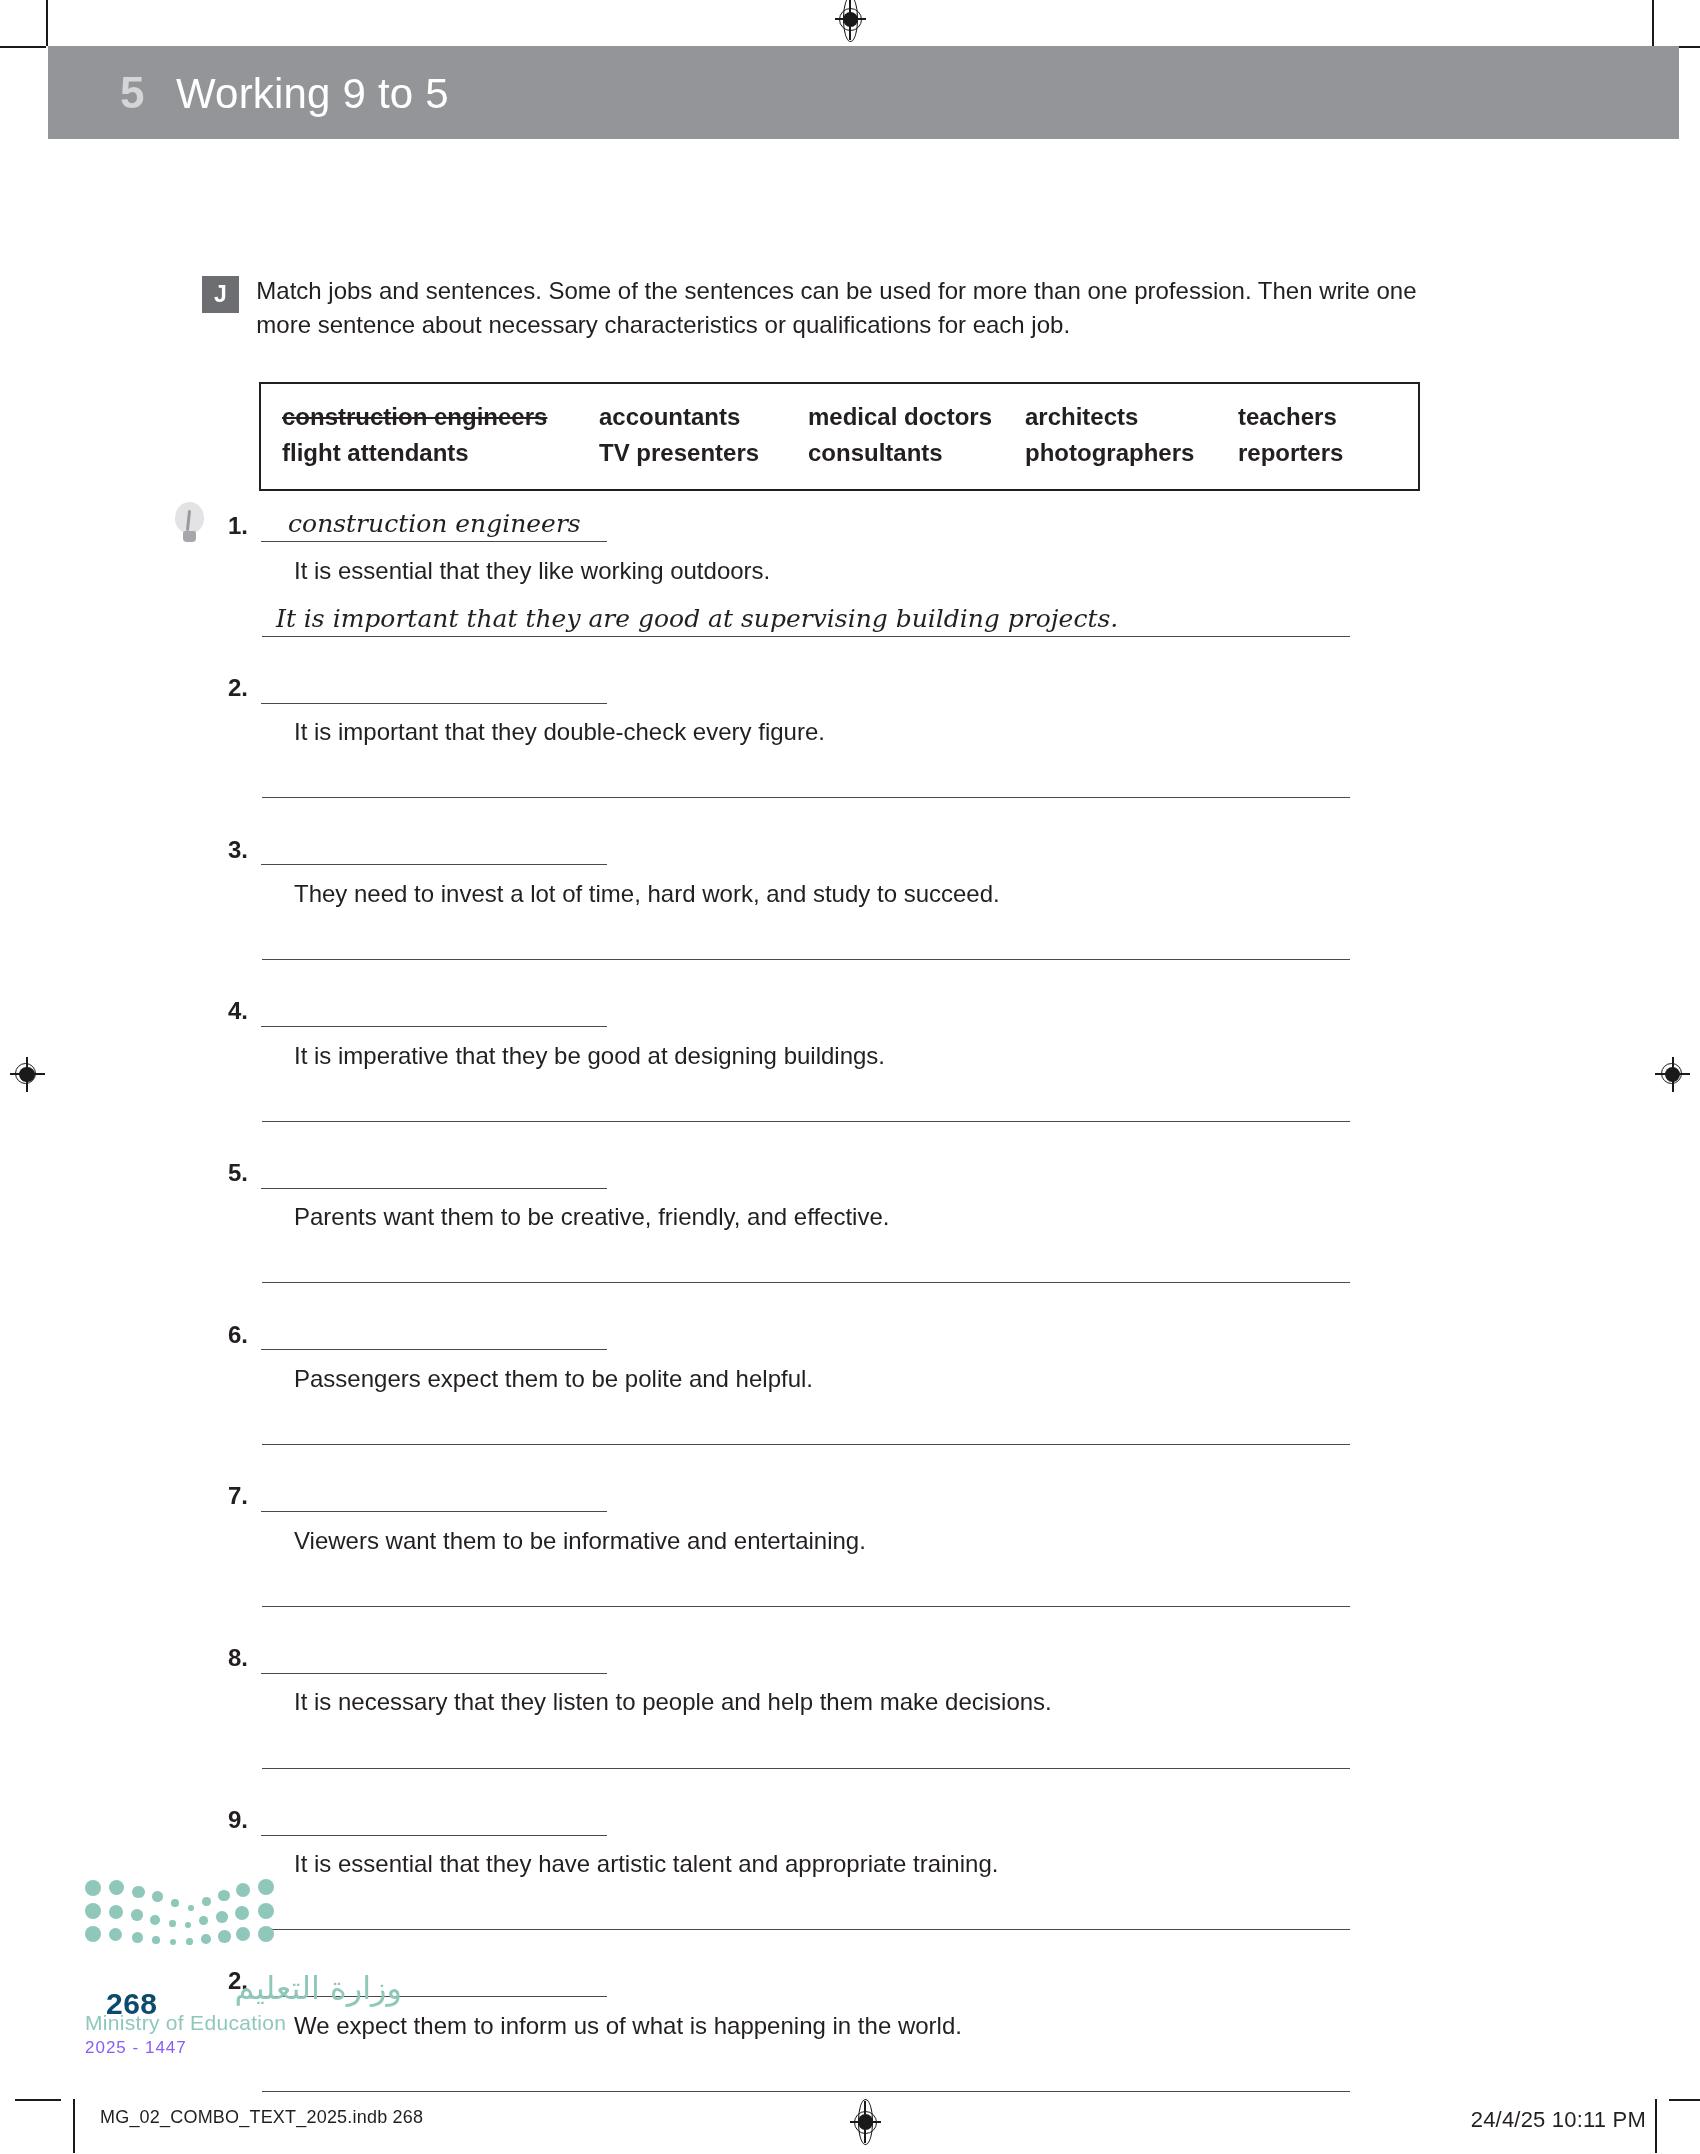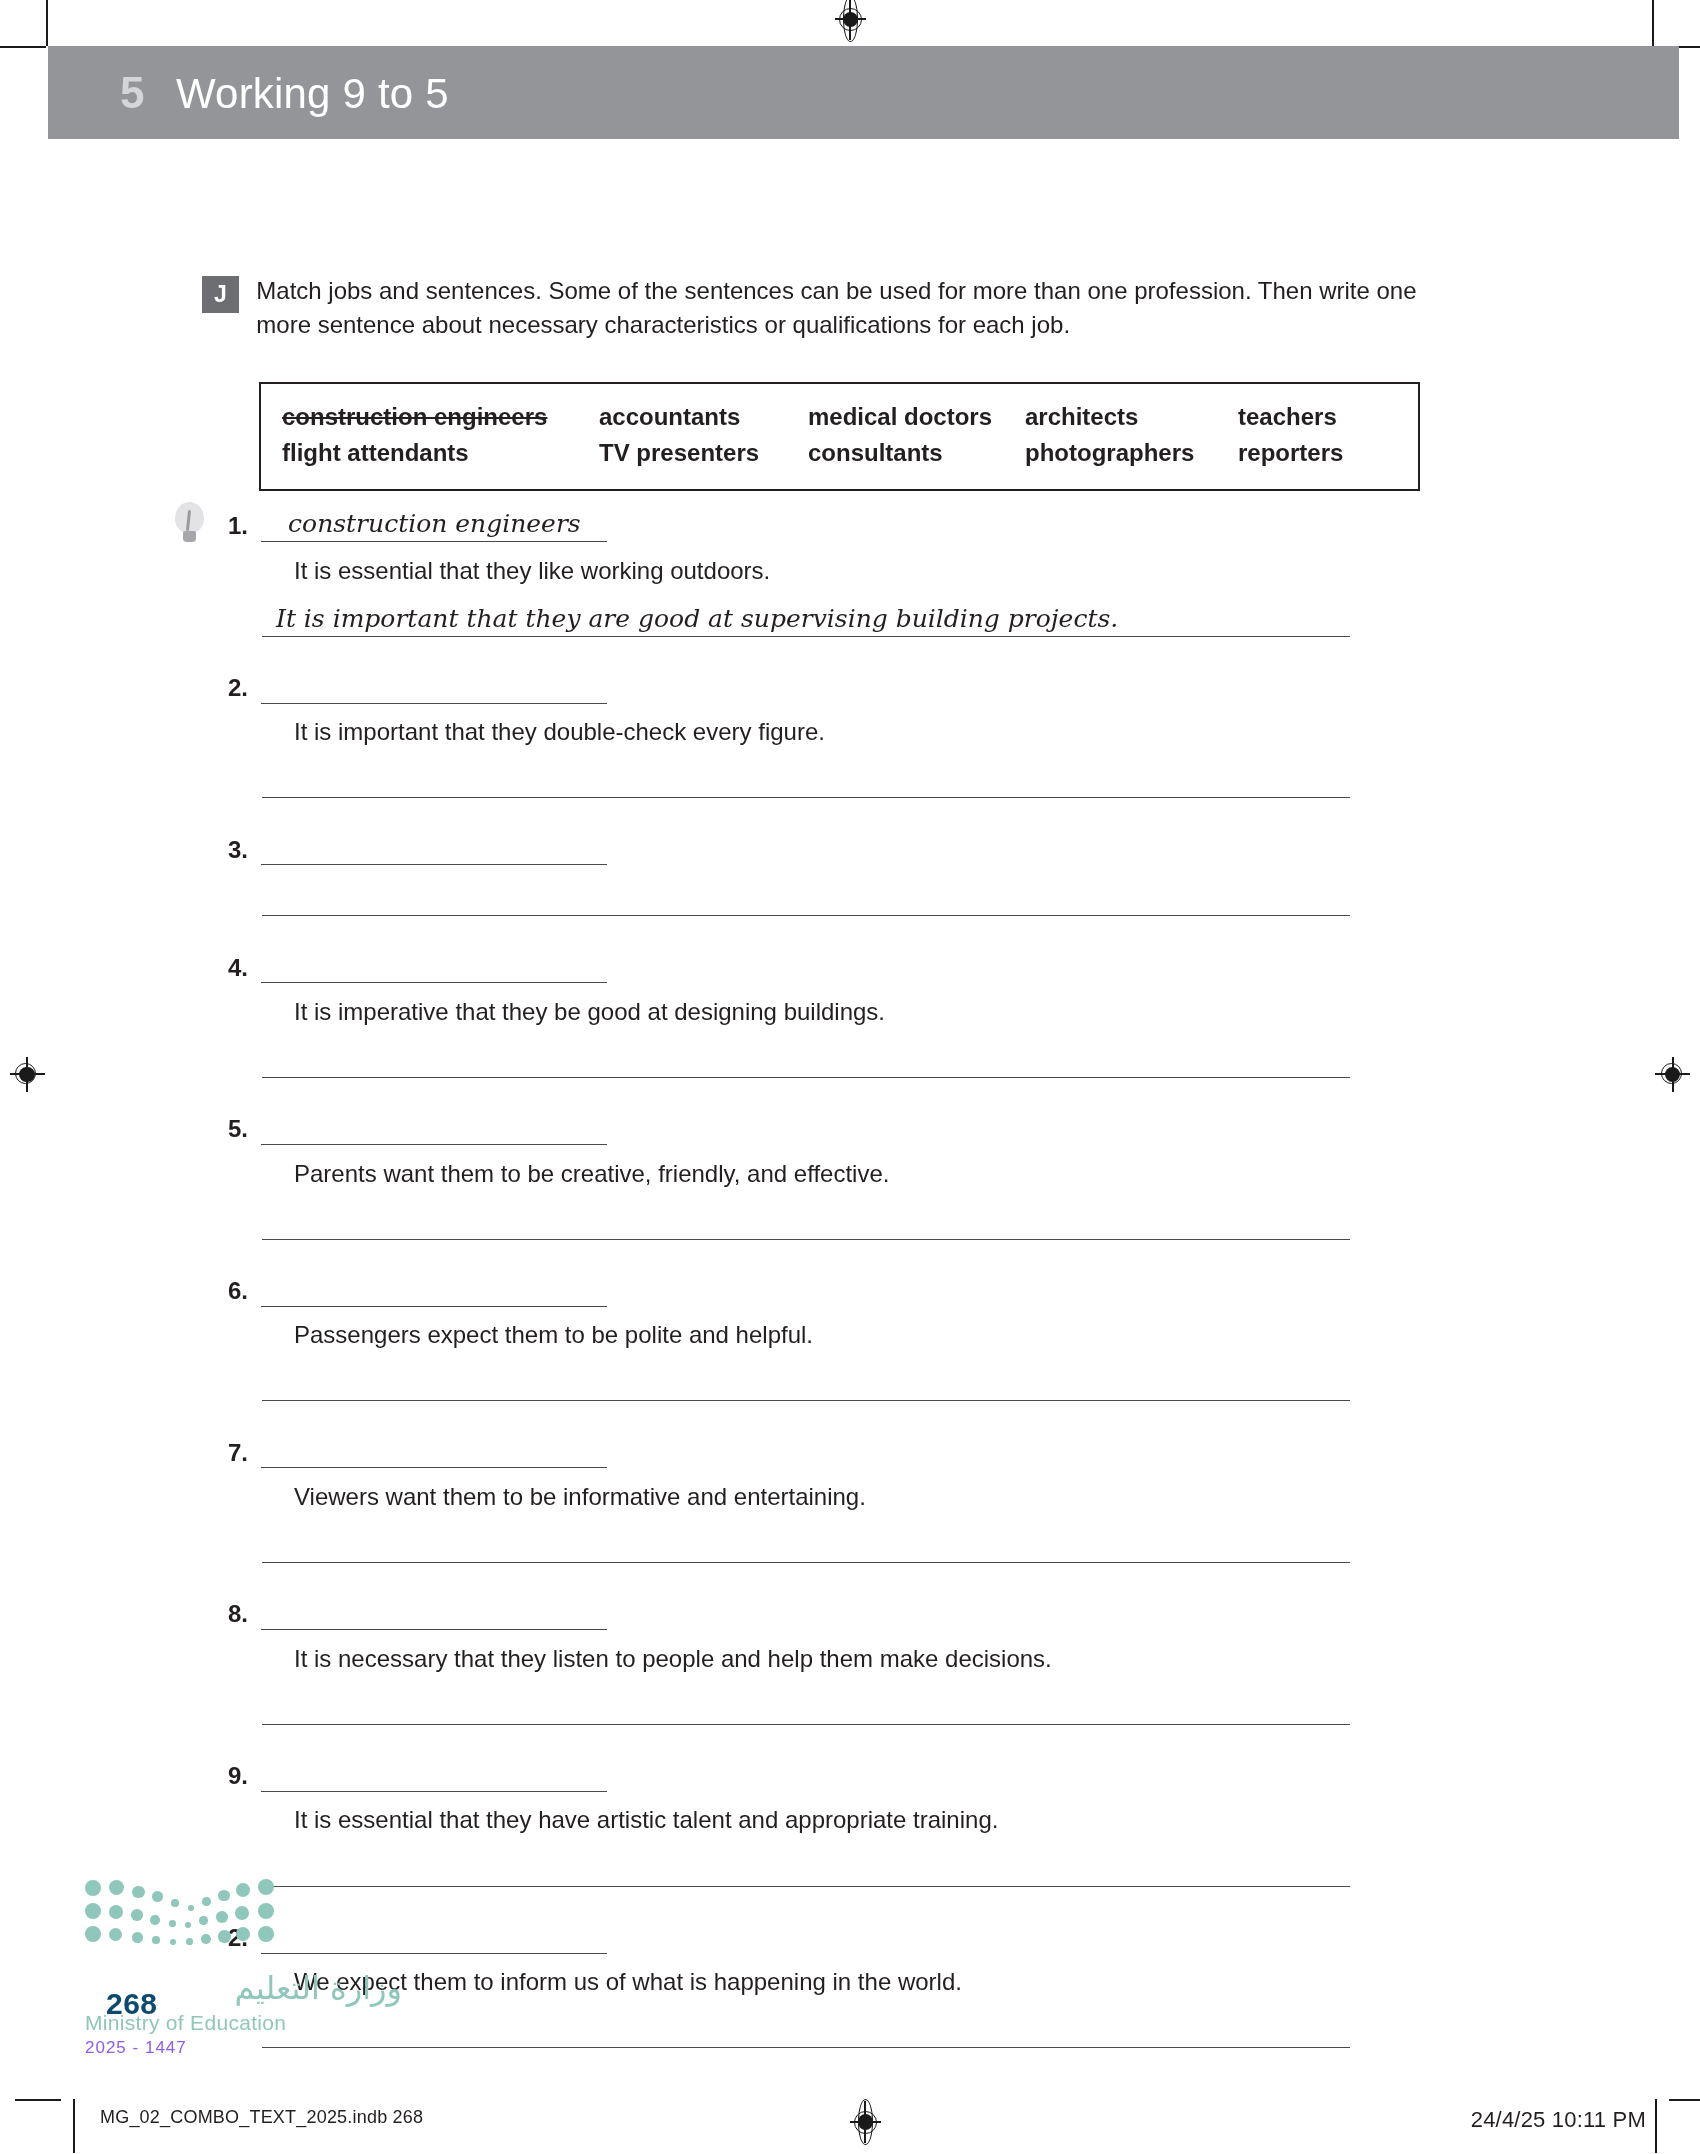--- a/index.html
+++ b/index.html
@@ -508,20 +508,21 @@
       </div>
     </div>
 
     <div class="item">
       <div class="item-topline">
         <span class="item-num">3.</span>
         <span class="blank-short">
           <span class="answer"></span>
         </span>
       </div>
+      <div class="item-sentence">They need to invest a lot of time, hard work, and study to succeed.</div>
       <div class="blank-long">
         <span class="answer"></span>
       </div>
     </div>
 
     <div class="item">
       <div class="item-topline">
         <span class="item-num">4.</span>
         <span class="blank-short">
           <span class="answer"></span>

